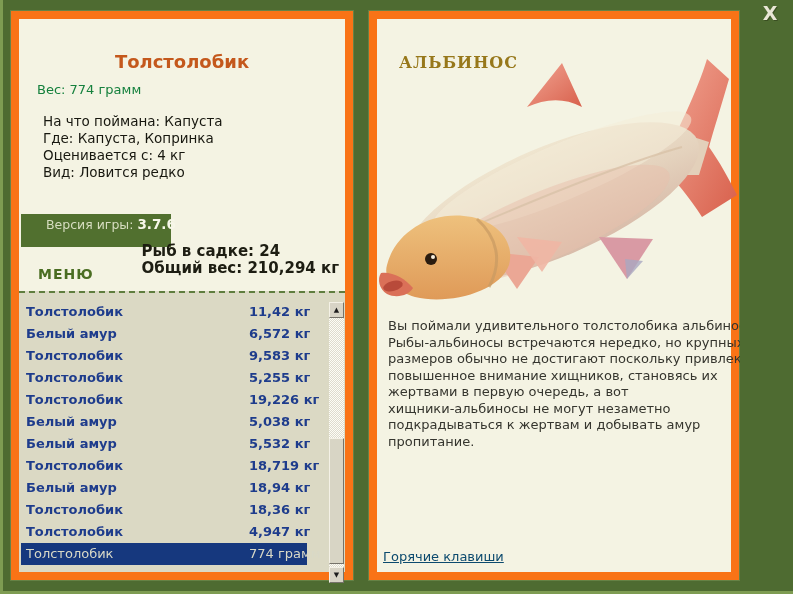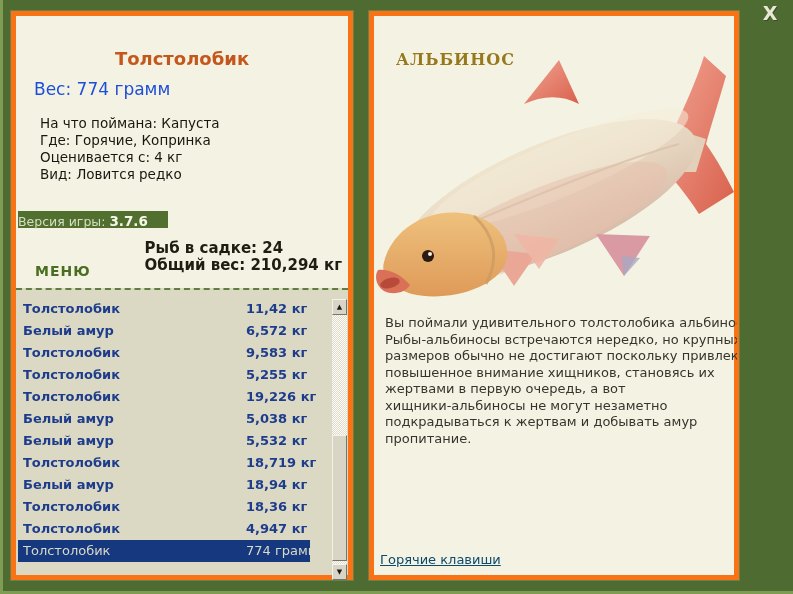--- a/index.html
+++ b/index.html
@@ -7,35 +7,35 @@
   body {
     width:793px; height:594px; position:relative; overflow:hidden;
     background:#4e6b31;
     font-family:"DejaVu Sans", sans-serif;
   }
   .edge-left  { position:absolute; left:0; top:0; width:3px; height:594px; background:#7e9c52; }
   .edge-bottom{ position:absolute; left:0; bottom:0; width:793px; height:3px; background:#7e9c52; }
 
   .panel {
     position:absolute; top:11px; height:569px;
-    background:#f4f3e3; border:5px solid #f97316;
+    background:#f4f3e3; border:8px solid #f97316;
     box-shadow:0 0 0 1px rgba(150,175,110,.35);
   }
   #left-panel  { left:11px;  width:342px; }
   #right-panel { left:369px; width:370px; }
 
   
   .catch-title { margin:0; padding-top:32px; text-align:center;
     font-size:18px; font-weight:bold; color:#c4581c; }
-  .catch-weight { margin:10px 0 16px 18px; font-size:17px; color:#1d4ed8; }
+  .catch-weight { margin:10px 0 16px 18px; font-size:13px; color:#15803d; }
   .catch-details { margin:10px 0 0 24px; font-size:13.5px; line-height:17px; color:#17170f; }
 
   .version-badge {
-    position:absolute; left:2px; top:195px; width:150px; height:17px;
-    background:#51702f; line-height:21px; padding-left:0;
+    position:absolute; left:2px; top:195px; width:150px; height:33px;
+    background:#51702f; line-height:21px; padding-left:25px;
     font-size:12.5px; color:#d6ddc0; white-space:nowrap;
   }
   .version-badge b { color:#f7f7e9; font-size:13.5px; margin-left:4px; }
 
   .menu-label {
     position:absolute; left:19px; top:247px;
     font-size:14px; font-weight:bold; letter-spacing:1px; color:#4a6d22; cursor:pointer;
   }
   .keepnet {
     position:absolute; right:6px; top:224px; text-align:left;
@@ -87,21 +87,21 @@
 
 <div class="close-x">X</div>
 
 <div class="panel" id="left-panel">
 
   <h1 class="catch-title">Толстолобик</h1>
   <div class="catch-weight">Вес: 774 грамм</div>
 
   <div class="catch-details">
     <div>На что поймана: Капуста</div>
-    <div>Где: Горячие, Копринка</div>
+    <div>Где: Капуста, Копринка</div>
     <div>Оценивается с: 4 кг</div>
     <div>Вид: Ловится редко</div>
   </div>
 
   <div class="version-badge">
     <span>Версия игры:</span><b>3.7.6</b>
   </div>
 
   <div class="menu-label">МЕНЮ</div>
 

